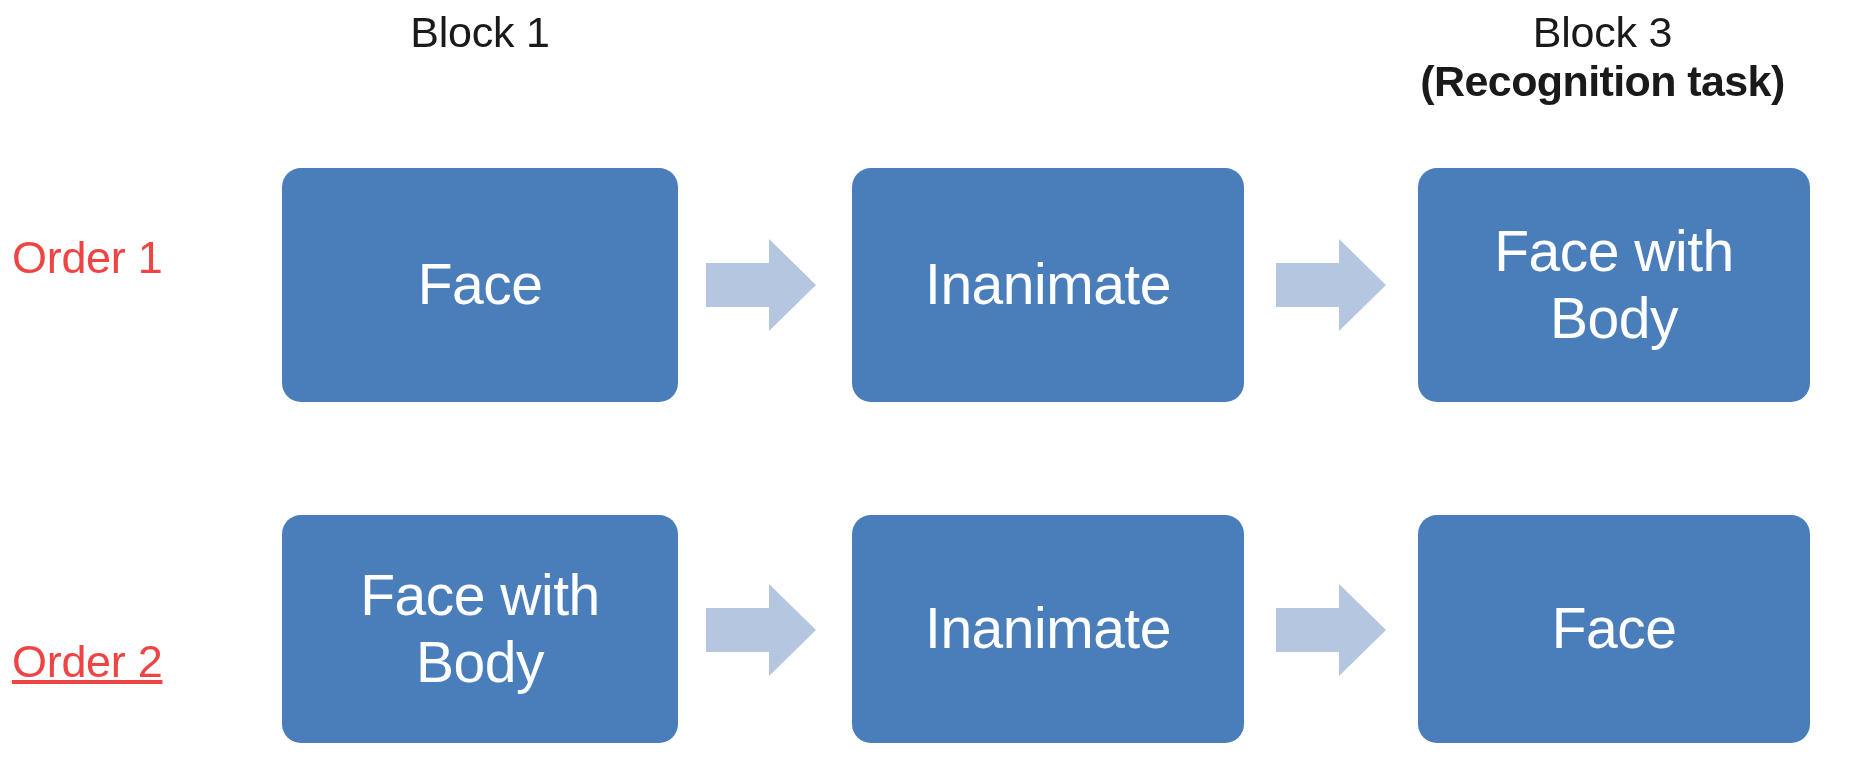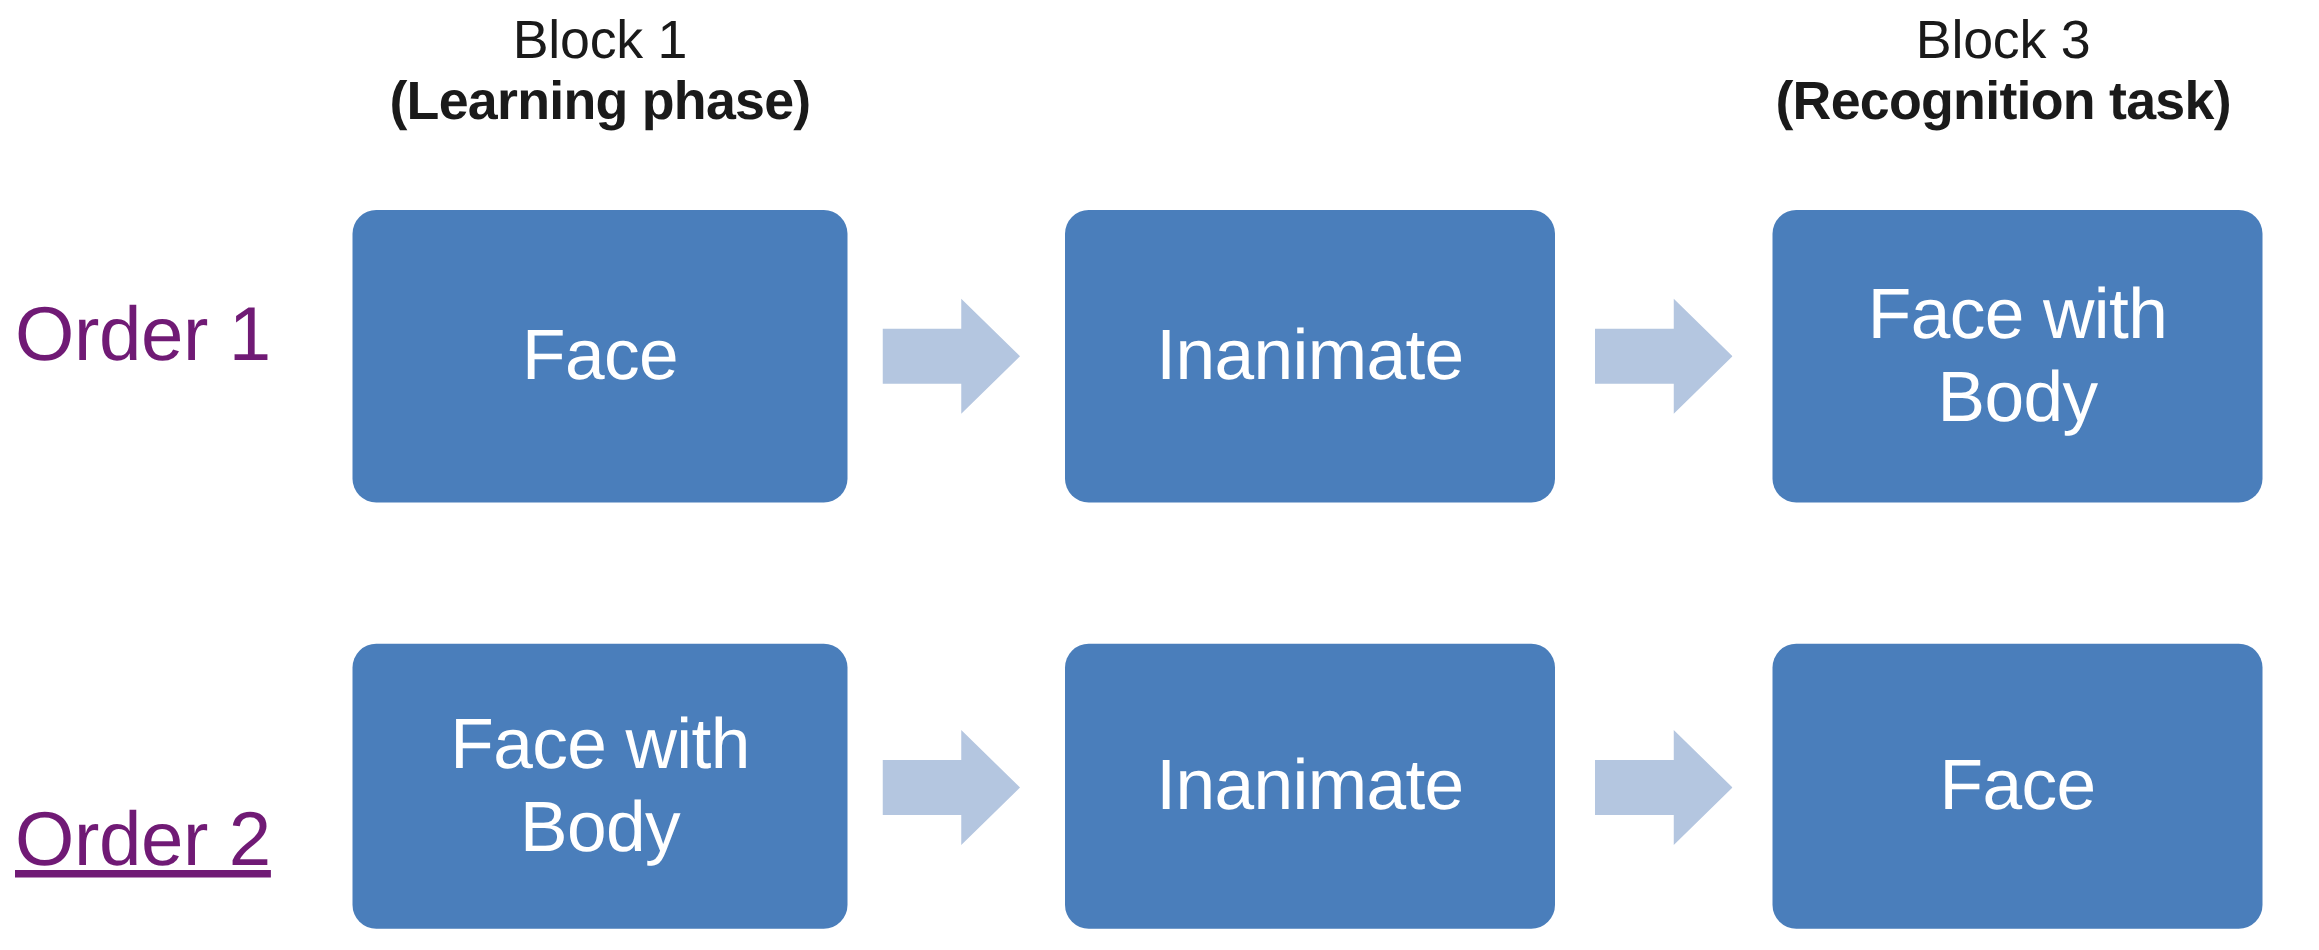--- a/index.html
+++ b/index.html
@@ -34,23 +34,23 @@
     white-space:nowrap;
   }
 
   #head-1{left:220px;top:8px;width:520px;}
   #head-2{left:800px;top:8px;width:500px;}
   #head-3{left:1350px;top:8px;width:505px;text-align:center;}
 
   
   .row-label{
     position:absolute;
-    font-size:61px;
+    font-size:45px;
     font-weight:400;
-    color:#701a75;
+    color:#ef4444;
     letter-spacing:-0.3px;
     white-space:nowrap;
   }
   #label-order-1{left:12px;top:232px;}
   #label-order-2{left:12px;top:636px;text-decoration:underline;}
 
   
   .box{
     position:absolute;
     background:#4a7ebb;
@@ -86,21 +86,20 @@
   #arrow-r2-2{left:1276px;top:582px;}
   .arrow svg{display:block;width:100%;height:100%;}
 </style>
 </head>
 <body>
 
 <div class="stage">
 
   <div class="col-head" id="head-1">
     <span class="blk">Block 1</span>
-    <span class="phase">(Learning phase)</span>
   </div>
 
 
   <div class="col-head" id="head-3">
     <span class="blk">Block 3</span>
     <span class="phase">(Recognition task)</span>
   </div>
 
   <div class="row-label" id="label-order-1">Order 1</div>
   <div class="row-label" id="label-order-2">Order 2</div>

